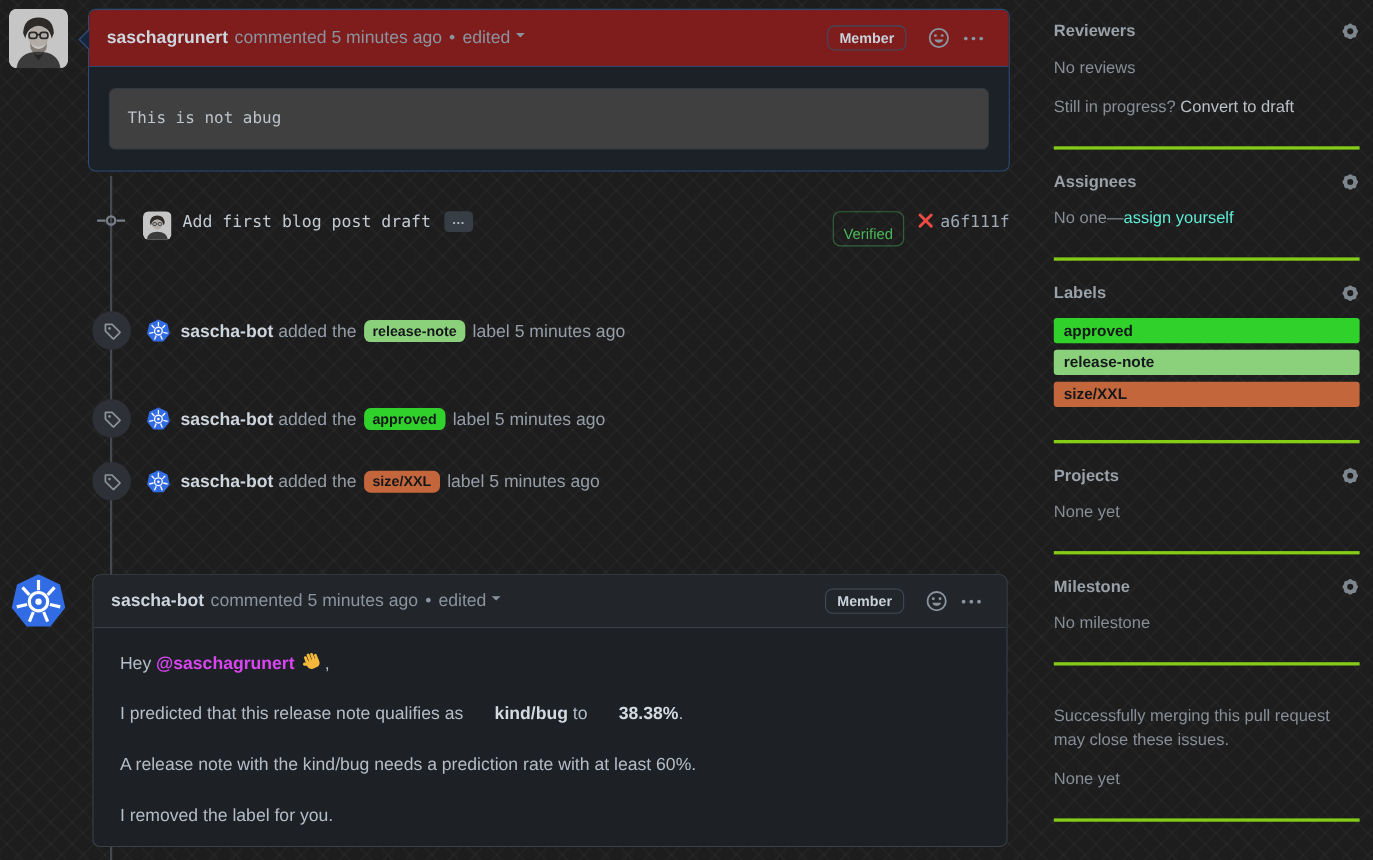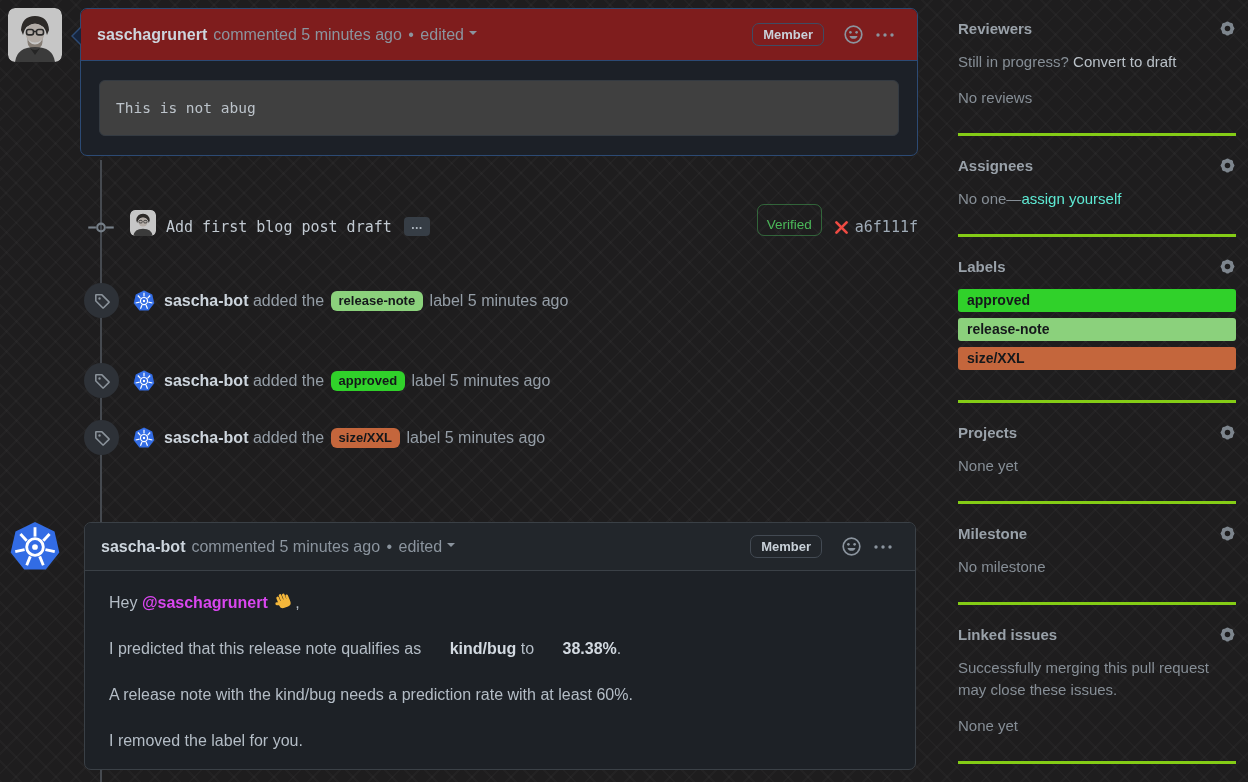--- a/index.html
+++ b/index.html
@@ -49,21 +49,21 @@
   .comment-body{font-size:16px;line-height:24px;color:#b4bdc6;}
   .c1 .comment-body{padding:19px 18px;}
   .c2 .comment-body{padding:20px 24px 6px;}
   .c2 .comment-body p{margin:0 0 22px;}
   .bold{font-weight:bold;color:#d3dae1;margin-left:24px;}
   .mention{font-weight:bold;color:#d946ef;}
   .wave{display:inline-block;vertical-align:-4px;margin:0 1px;line-height:0;}
   .code-block{background:#404040;border:1px solid #343a41;border-radius:6px;padding:17px 16px;font-family:"DejaVu Sans Mono", monospace;font-size:14.5px;color:#bcc3ca;line-height:20px;}
 
   
-  .commit-row{position:absolute;left:88px;top:204px;width:830px;height:32px;display:flex;align-items:flex-end;}
+  .commit-row{position:absolute;left:88px;top:192px;width:830px;height:32px;display:flex;align-items:flex-start;}
   .commit-glyph{width:26px;flex:none;line-height:0;margin-right:16px;}
   .commit-msg{font-family:"DejaVu Sans Mono", monospace;font-size:15px;color:#c2cad2;margin-left:10px;white-space:nowrap;}
   .ellipsis-chip{margin-left:12px;background:#363d45;border:none;border-radius:4px;color:#aeb7c0;font-size:12px;line-height:10px;padding:3px 7px 6px;font-weight:bold;}
   .verified-badge{border:1px solid rgba(74,187,92,0.45);border-radius:7px;padding:12px 9px 3px;font-size:13.5px;margin-right:11px;white-space:nowrap;}
   .status-x{line-height:0;margin-right:5px;}
   .commit-hash{font-family:"DejaVu Sans Mono", monospace;font-size:15px;color:#9fabb7;}
 
   
   .timeline-row{position:absolute;left:84px;width:834px;height:35px;display:flex;align-items:center;font-size:16px;color:#959ea7;}
   .evt-icon{width:35px;height:35px;border-radius:50%;background:#2d3137;display:inline-flex;align-items:center;justify-content:center;flex:none;}
@@ -295,22 +295,22 @@
 <aside class="sidebar" id="sidebar" data-interactable="false">
     <section class="sb-section" data-interactable="false">
       <div class="sb-title-row" data-interactable="false">
         <span class="sb-title" data-interactable="false">Reviewers</span>
         <button class="sb-gear" data-interactable="true"><svg viewBox="0 0 16 16" width="17" height="17">
             <rect x="2.7" y="2.7" width="10.6" height="10.6" rx="2.4" fill="#7d858d"></rect>
             <rect x="2.7" y="2.7" width="10.6" height="10.6" rx="2.4" fill="#7d858d" transform="rotate(45 8 8)"></rect>
             <circle cx="8" cy="8" r="2.6" fill="#1e1d1e"></circle>
           </svg></button>
       </div>
+      <div class="sb-line" data-interactable="false"><span data-interactable="false">No reviews</span></div>
       <div class="sb-line" data-interactable="false"><span data-interactable="false">Still in progress? </span><span class="sb-link" data-interactable="true">Convert to draft</span></div>
-      <div class="sb-line" data-interactable="false"><span data-interactable="false">No reviews</span></div>
     </section>
     <section class="sb-section" data-interactable="false">
       <div class="sb-title-row" data-interactable="false">
         <span class="sb-title" data-interactable="false">Assignees</span>
         <button class="sb-gear" data-interactable="true"><svg viewBox="0 0 16 16" width="17" height="17">
             <rect x="2.7" y="2.7" width="10.6" height="10.6" rx="2.4" fill="#7d858d"></rect>
             <rect x="2.7" y="2.7" width="10.6" height="10.6" rx="2.4" fill="#7d858d" transform="rotate(45 8 8)"></rect>
             <circle cx="8" cy="8" r="2.6" fill="#1e1d1e"></circle>
           </svg></button>
       </div>
@@ -347,25 +347,17 @@
         <span class="sb-title" data-interactable="false">Milestone</span>
         <button class="sb-gear" data-interactable="true"><svg viewBox="0 0 16 16" width="17" height="17">
             <rect x="2.7" y="2.7" width="10.6" height="10.6" rx="2.4" fill="#7d858d"></rect>
             <rect x="2.7" y="2.7" width="10.6" height="10.6" rx="2.4" fill="#7d858d" transform="rotate(45 8 8)"></rect>
             <circle cx="8" cy="8" r="2.6" fill="#1e1d1e"></circle>
           </svg></button>
       </div>
       <div class="sb-line" data-interactable="false"><span data-interactable="false">No milestone</span></div>
     </section>
     <section class="sb-section" data-interactable="false">
-      <div class="sb-title-row" data-interactable="false">
-        <span class="sb-title" data-interactable="false">Linked issues</span>
-        <button class="sb-gear" data-interactable="true"><svg viewBox="0 0 16 16" width="17" height="17">
-            <rect x="2.7" y="2.7" width="10.6" height="10.6" rx="2.4" fill="#7d858d"></rect>
-            <rect x="2.7" y="2.7" width="10.6" height="10.6" rx="2.4" fill="#7d858d" transform="rotate(45 8 8)"></rect>
-            <circle cx="8" cy="8" r="2.6" fill="#1e1d1e"></circle>
-          </svg></button>
-      </div>
       <div class="sb-line" data-interactable="false"><span data-interactable="false">Successfully merging this pull request may close these issues.</span></div>
       <div class="sb-line" data-interactable="false"><span data-interactable="false">None yet</span></div>
     </section>
     <section class="sb-section" data-interactable="false"></section>
   </aside>
 
 </body></html>

